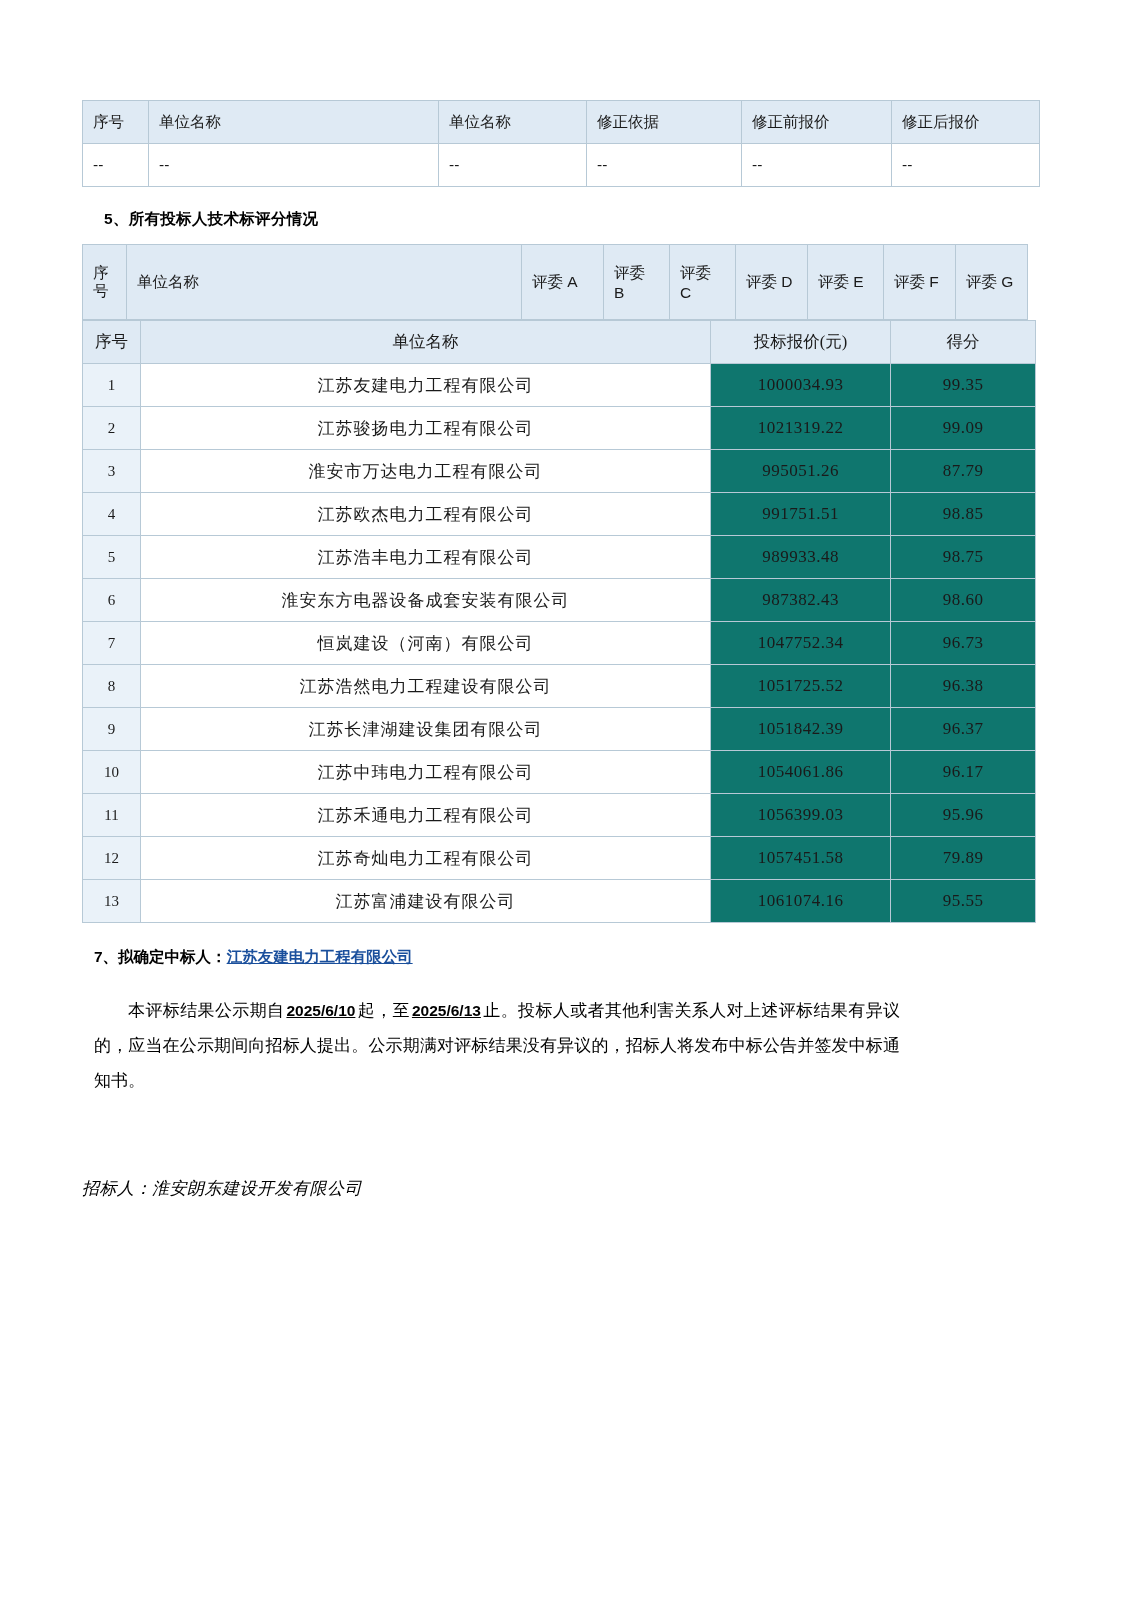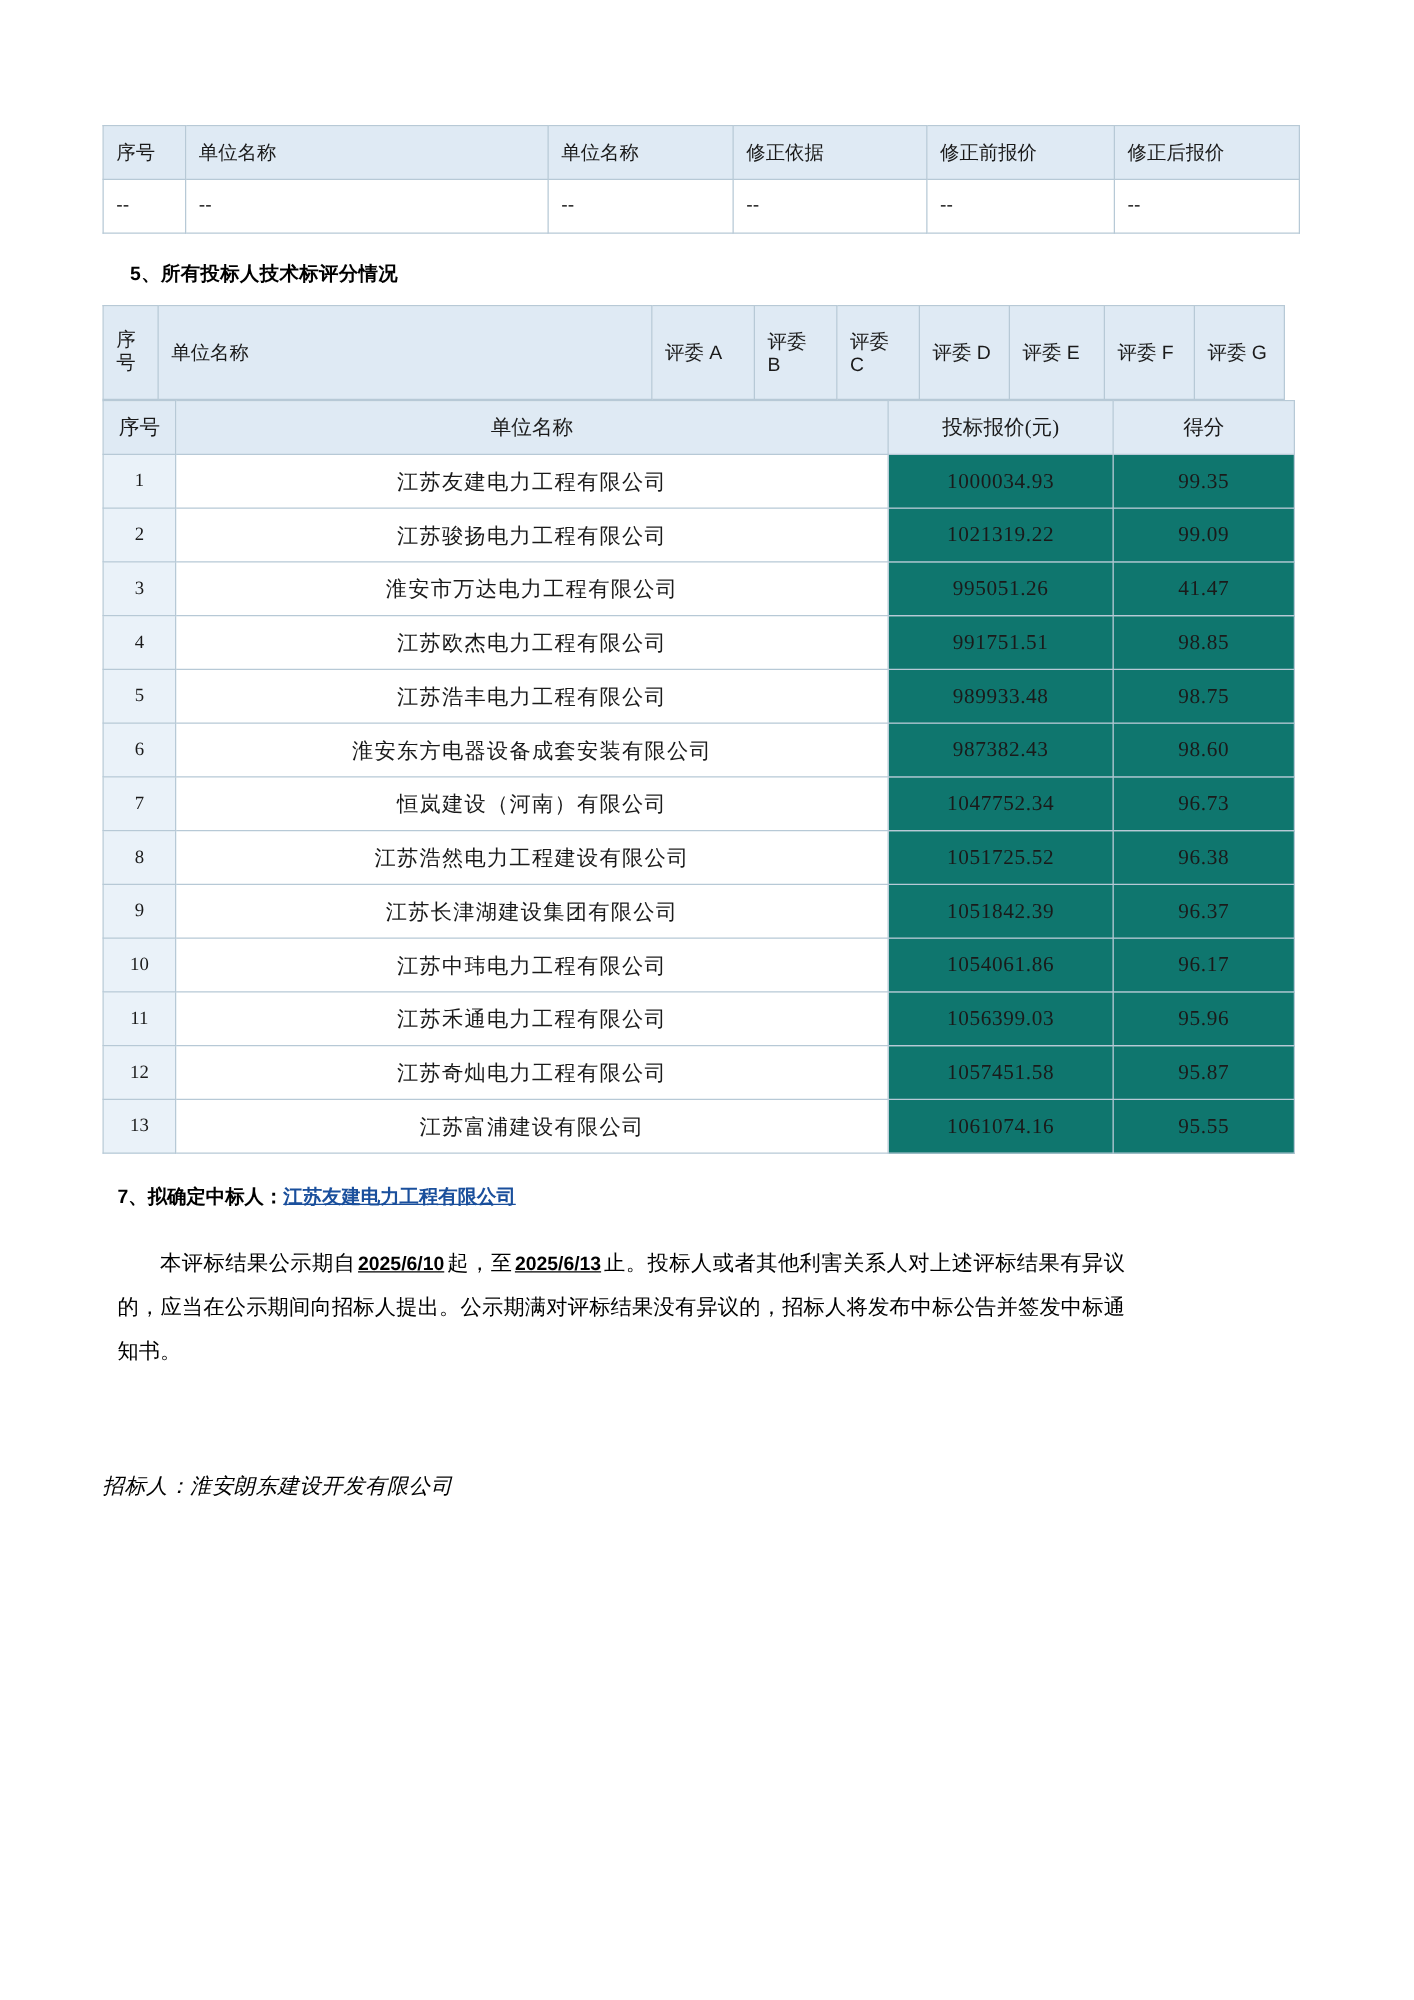--- a/index.html
+++ b/index.html
@@ -245,21 +245,21 @@
         <tr>
           <td class="col-seq">2</td>
           <td class="col-name">江苏骏扬电力工程有限公司</td>
           <td class="col-price">1021319.22</td>
           <td class="col-score">99.09</td>
         </tr>
         <tr>
           <td class="col-seq">3</td>
           <td class="col-name">淮安市万达电力工程有限公司</td>
           <td class="col-price">995051.26</td>
-          <td class="col-score">41.47</td>
+          <td class="col-score">87.79</td>
         </tr>
         <tr>
           <td class="col-seq">4</td>
           <td class="col-name">江苏欧杰电力工程有限公司</td>
           <td class="col-price">991751.51</td>
           <td class="col-score">98.85</td>
         </tr>
         <tr>
           <td class="col-seq">5</td>
           <td class="col-name">江苏浩丰电力工程有限公司</td>
@@ -299,21 +299,21 @@
         <tr>
           <td class="col-seq">11</td>
           <td class="col-name">江苏禾通电力工程有限公司</td>
           <td class="col-price">1056399.03</td>
           <td class="col-score">95.96</td>
         </tr>
         <tr>
           <td class="col-seq">12</td>
           <td class="col-name">江苏奇灿电力工程有限公司</td>
           <td class="col-price">1057451.58</td>
-          <td class="col-score">95.87</td>
+          <td class="col-score">79.89</td>
         </tr>
         <tr>
           <td class="col-seq">13</td>
           <td class="col-name">江苏富浦建设有限公司</td>
           <td class="col-price">1061074.16</td>
           <td class="col-score">95.55</td>
         </tr>
       </tbody>
   </table>
 

